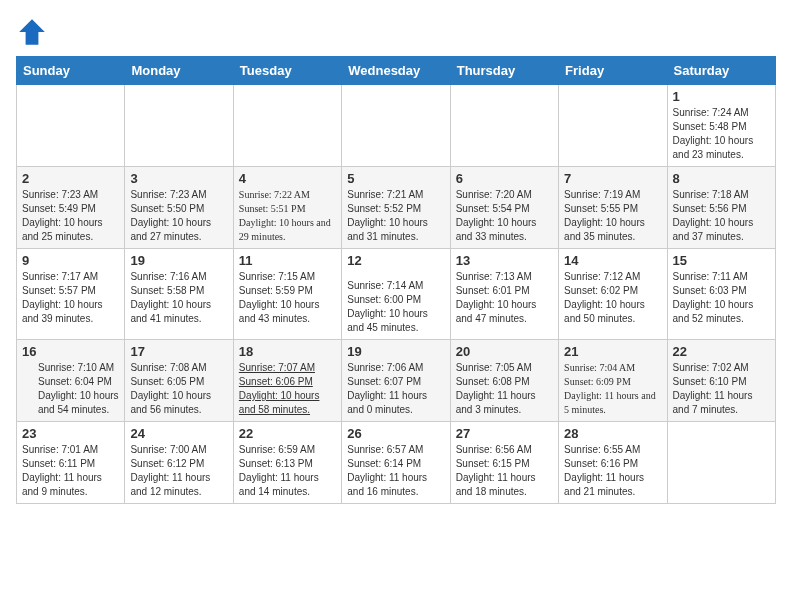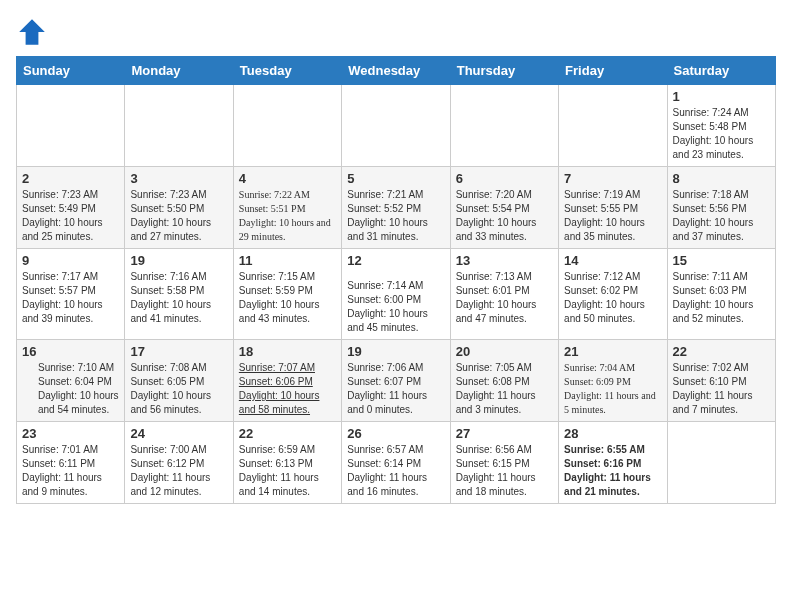--- a/index.html
+++ b/index.html
@@ -298,20 +298,20 @@
 Daylight: 11 hours and 16 minutes.</div>
         </td>
         <td>
           <span class="day-number">27</span>
           <div class="day-info" style="white-space: pre-line;">Sunrise: 6:56 AM
 Sunset: 6:15 PM
 Daylight: 11 hours and 18 minutes.</div>
         </td>
         <td>
           <span class="day-number">28</span>
-          <div class="day-info" style="white-space: pre-line; font-weight: bold;">Sunrise: 6:55 AM
+          <div class="day-info" style="white-space: pre-line;">Sunrise: 6:55 AM
 Sunset: 6:16 PM
 Daylight: 11 hours and 21 minutes.</div>
         </td>
         <td class="empty-cell"></td>
       </tr>
     </tbody>
 </table>
 
 </body></html>

